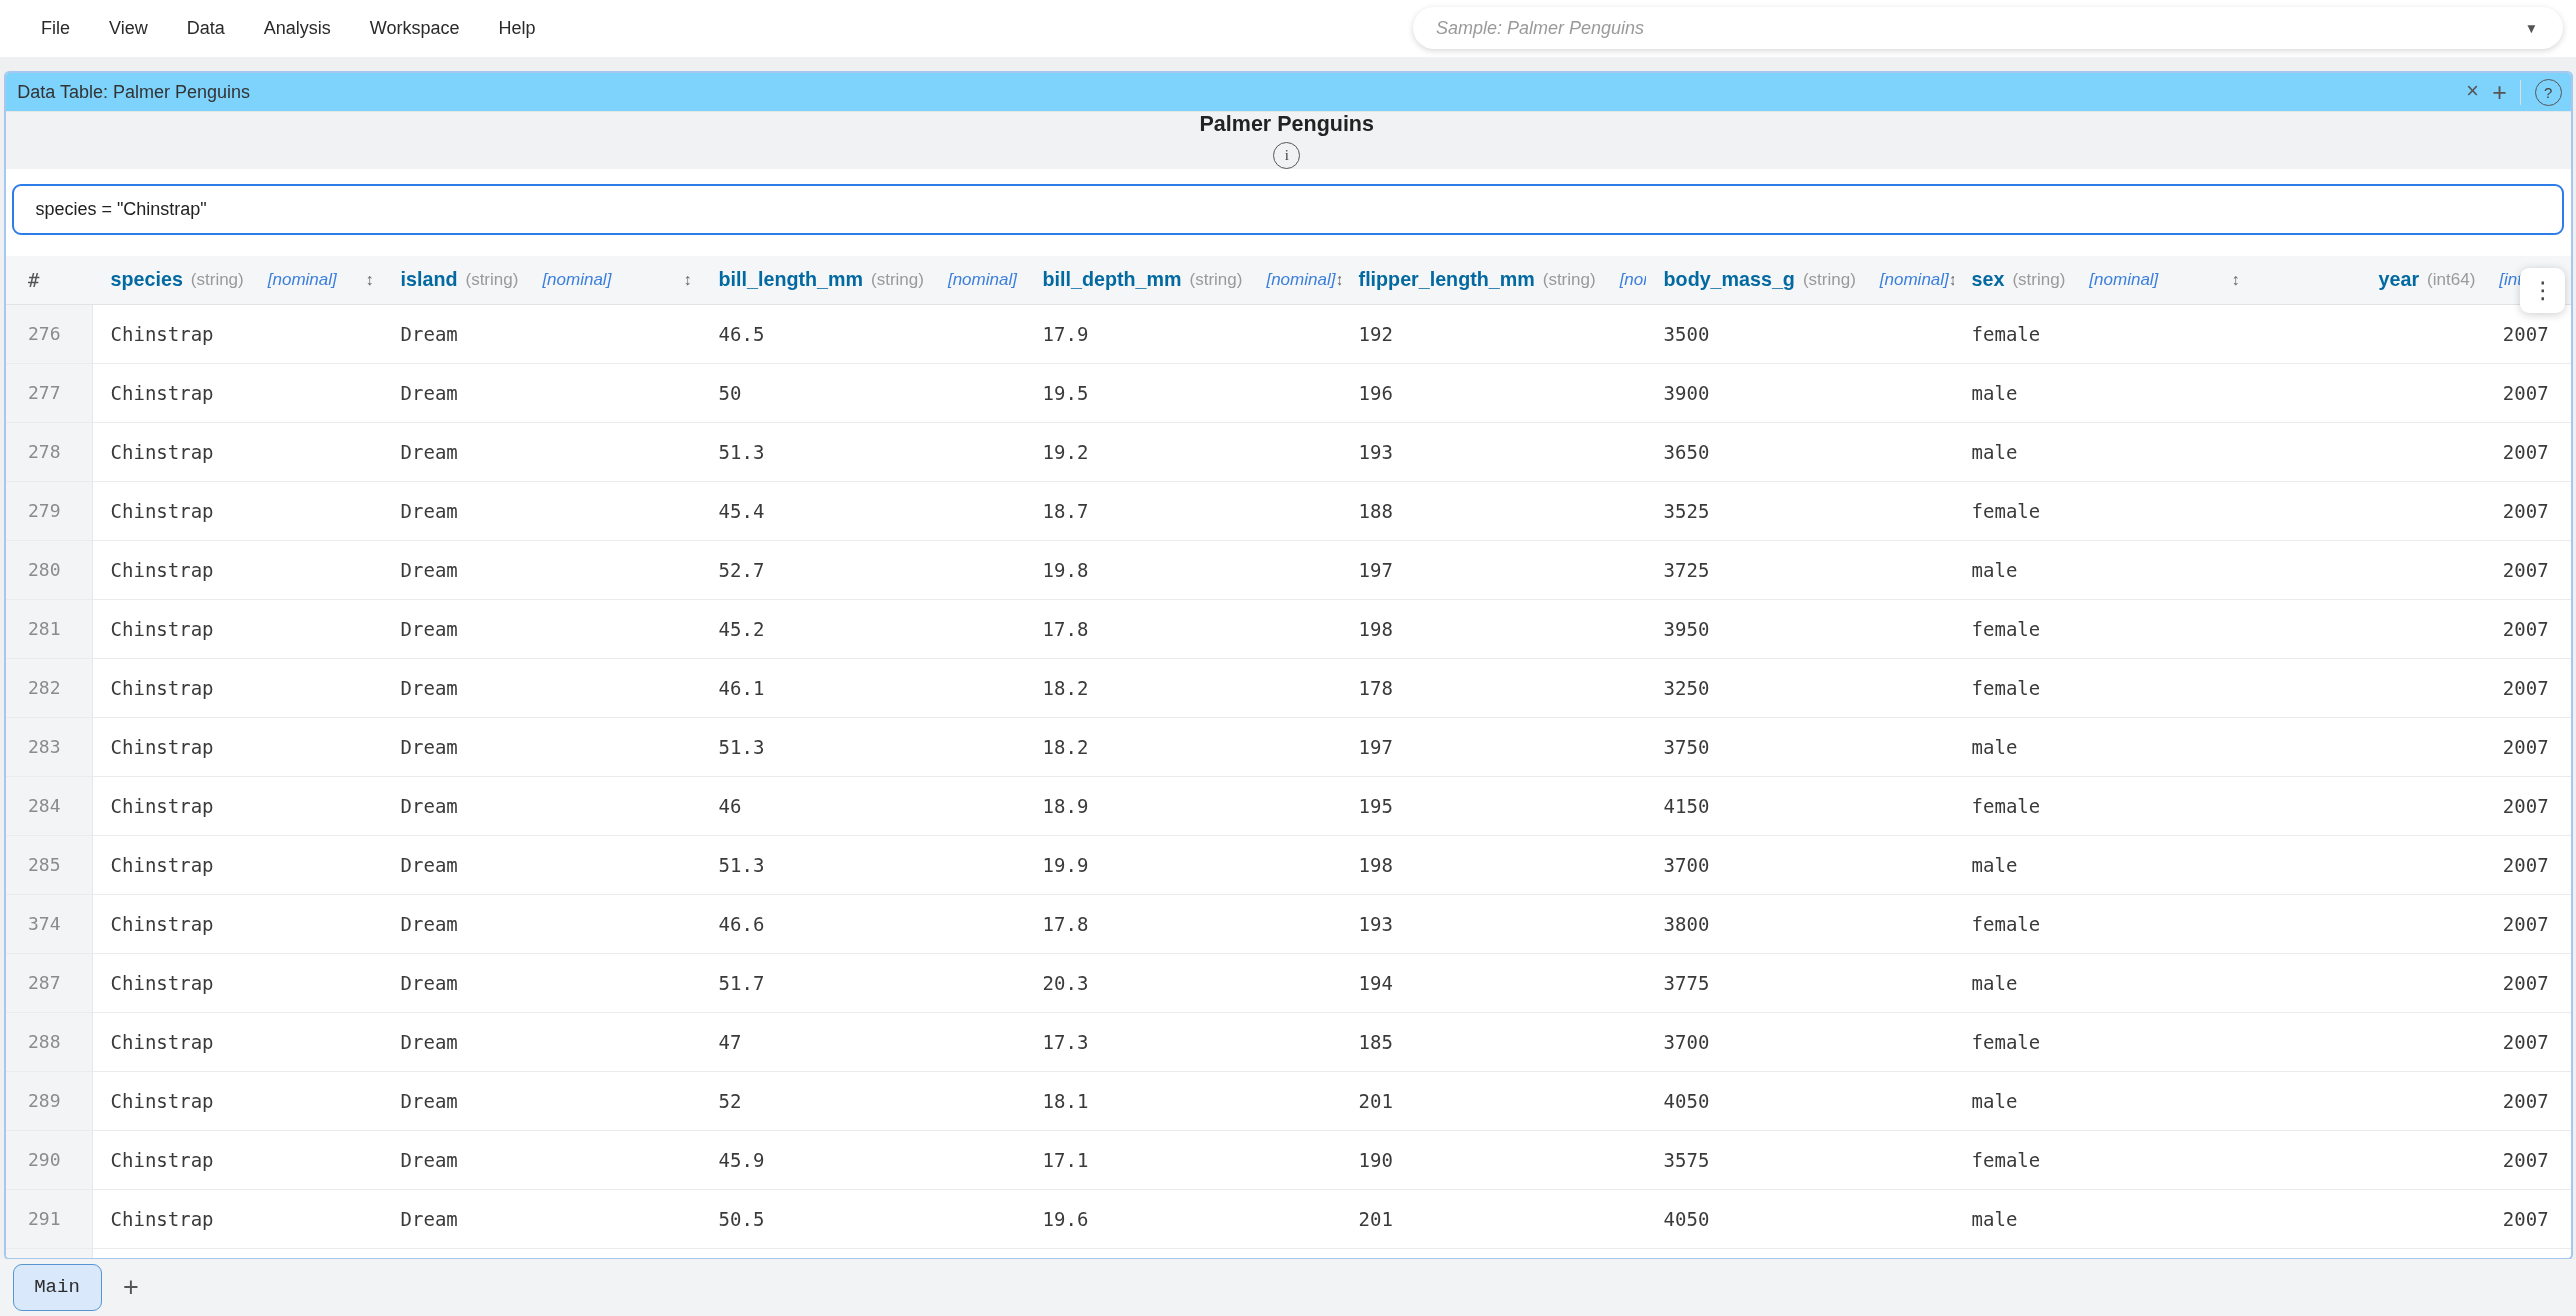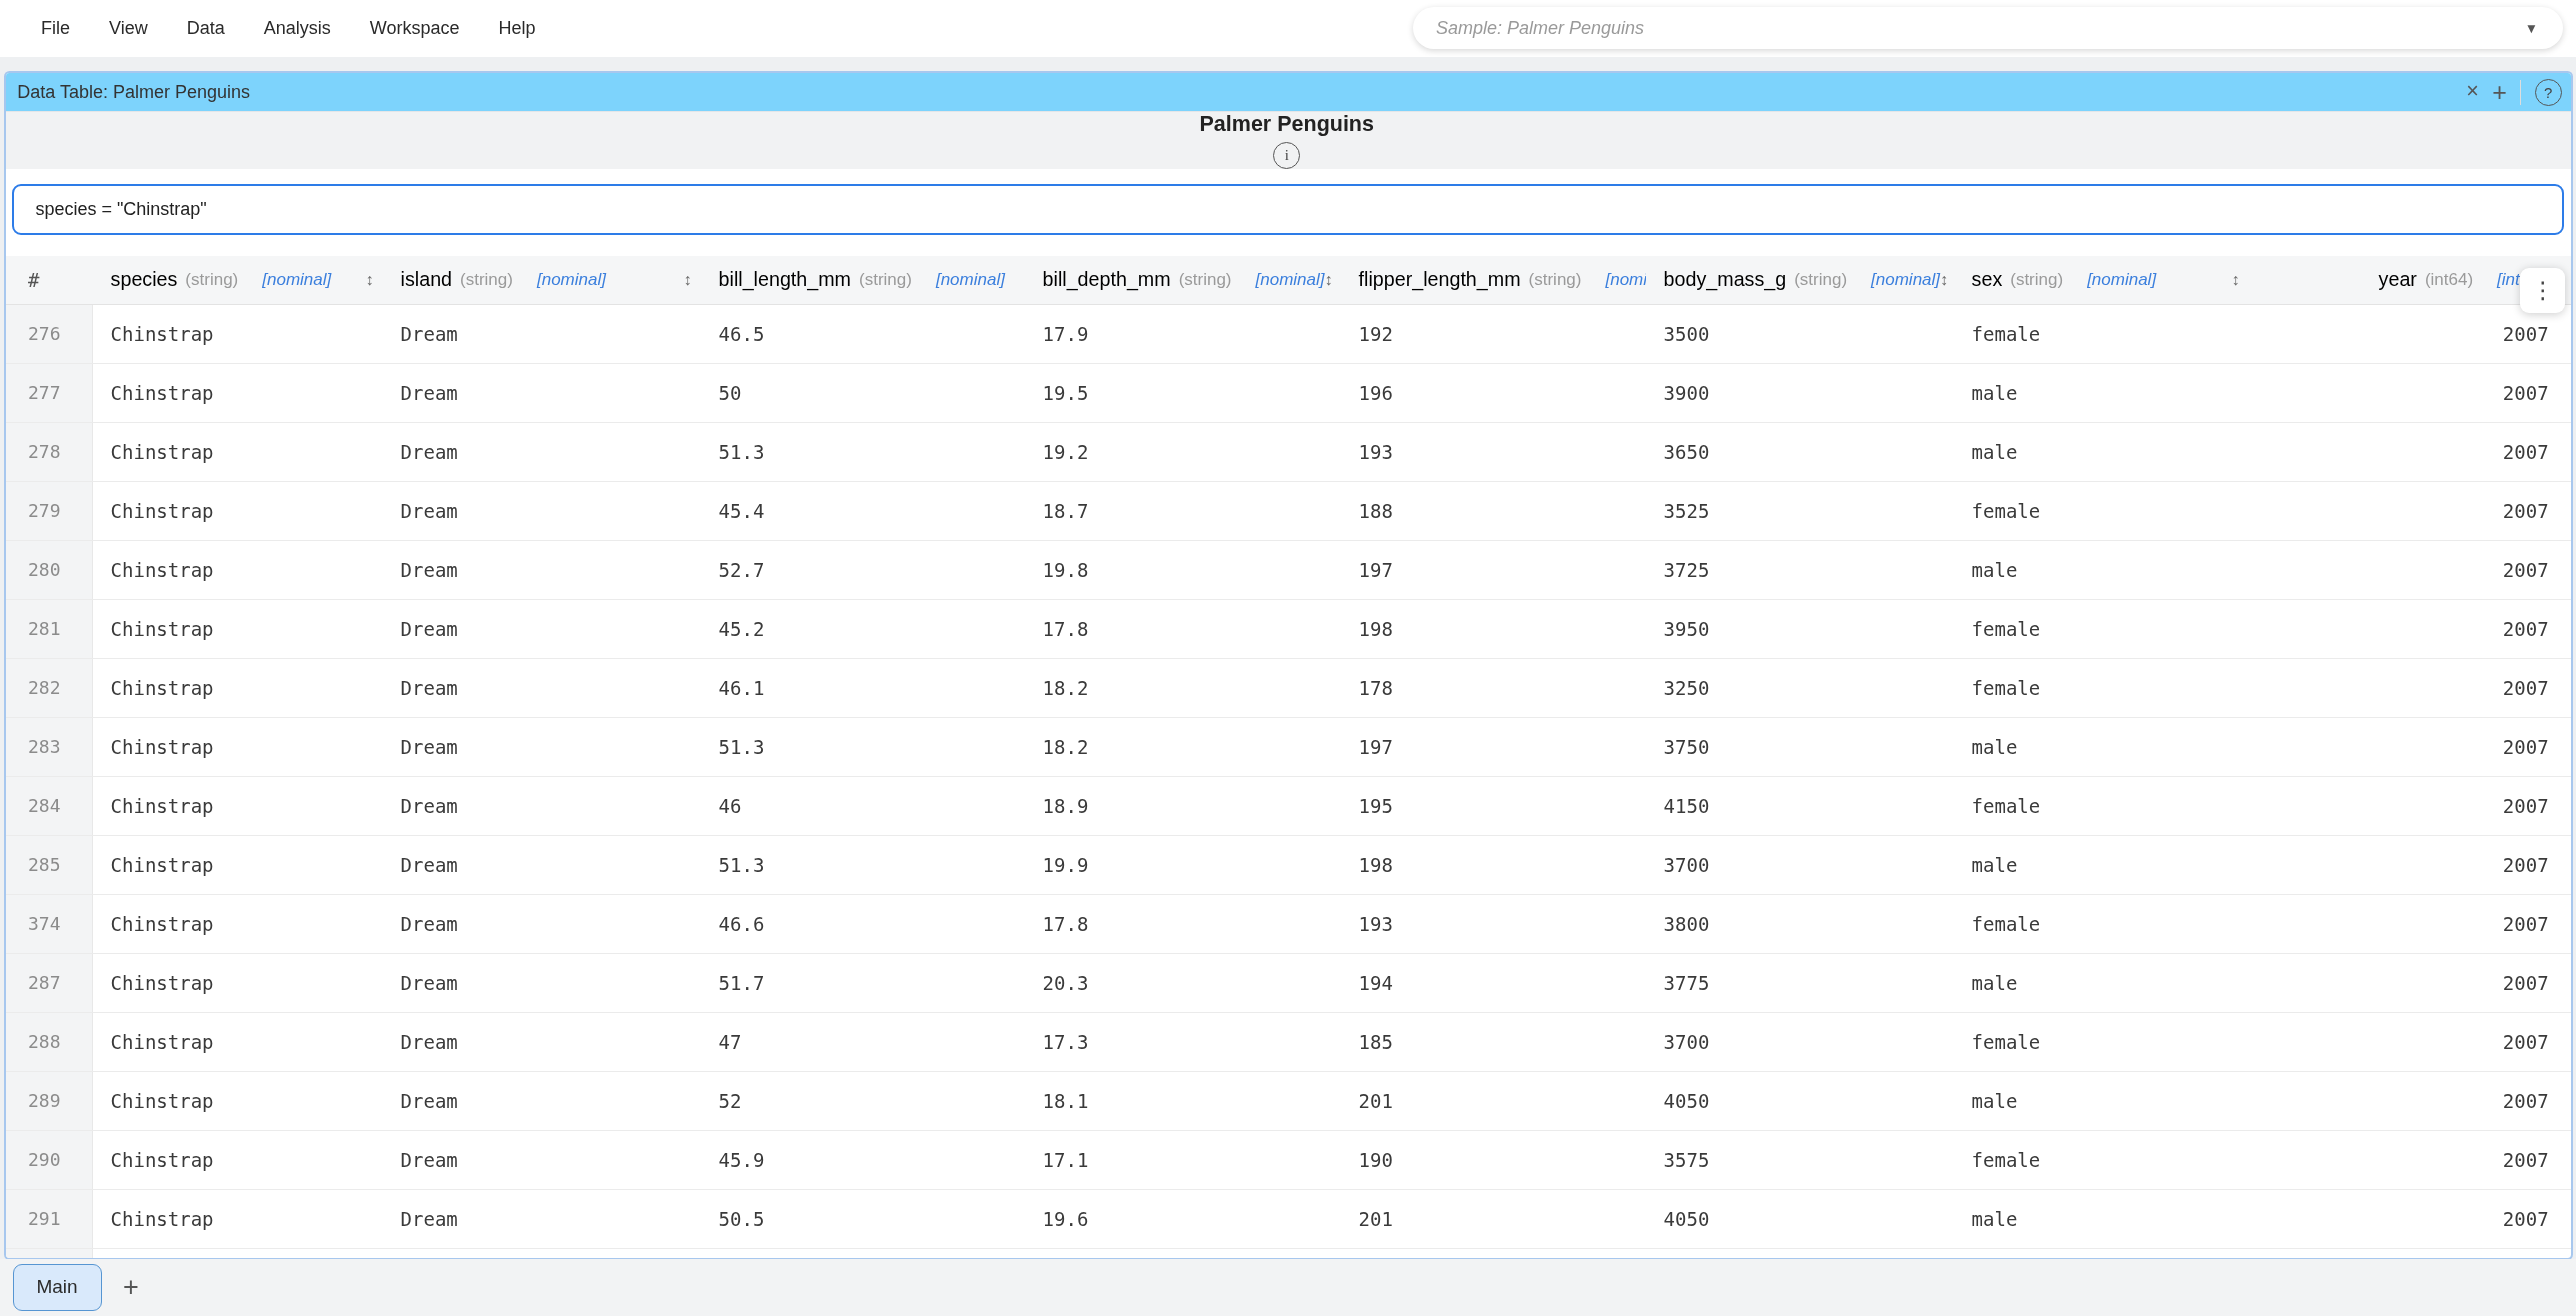--- a/index.html
+++ b/index.html
@@ -77,21 +77,21 @@
     display: grid;
     grid-template-columns: 87px 290px 318px 324px 316px 305px 308px 295px 323px;
   }
   .thead {
     height: 49px; background: #f5f6f7; border-bottom: 0.9px solid #e3e3e3;
   }
   .th {
     display: flex; align-items: center; overflow: hidden; white-space: nowrap;
     padding-left: 18px;
   }
-  .th .cname { font-size: 19.7px; font-weight: normal; color: #000000; }
+  .th .cname { font-size: 19.7px; font-weight: bold; color: #0369a1; }
   .th .ctype { font-size: 17px; color: #9a9a9a; margin-left: 8px; }
   .th .crole { font-size: 17px; color: #3b7fdd; font-style: italic; margin-left: 24px; }
   .th .sort-icon { margin-left: auto; margin-right: 9px; font-size: 16px; color: #6b6b6b; }
   .th.gutter { padding-left: 22.4px; font-size: 19px; color: #555;
                font-family: "DejaVu Sans Mono", monospace; }
   .th.col-7 { padding-left: 130px; }
 
   .tr { height: 59px; border-bottom: 0.9px solid #ebebeb; background: #fff; }
   .td {
     display: flex; align-items: center; overflow: hidden; white-space: nowrap;
@@ -119,21 +119,21 @@
 
   
   .bottombar {
     position: absolute; left: 0; top: 1259px; width: 2576px; height: 57px;
     background: #f2f3f4;
   }
   .sheet-tab {
     position: absolute; left: 12.5px; top: 4.5px; width: 89px; height: 47px;
     background: #d9e9fb; border: 1.8px solid #5695d2; border-radius: 9px;
     display: flex; align-items: center; justify-content: center;
-    font-size: 19px; color: #2b2b2b;
+    font-size: 19px; color: #2b2b2b; font-family: Liberation Mono, monospace;
   }
   .add-sheet {
     position: absolute; left: 113px; top: 4.5px; width: 36px; height: 47px;
     display: flex; align-items: center; justify-content: center;
     font-size: 27px; font-weight: 300; color: #555;
   }
 </style>
 </head>
 <body>
 

